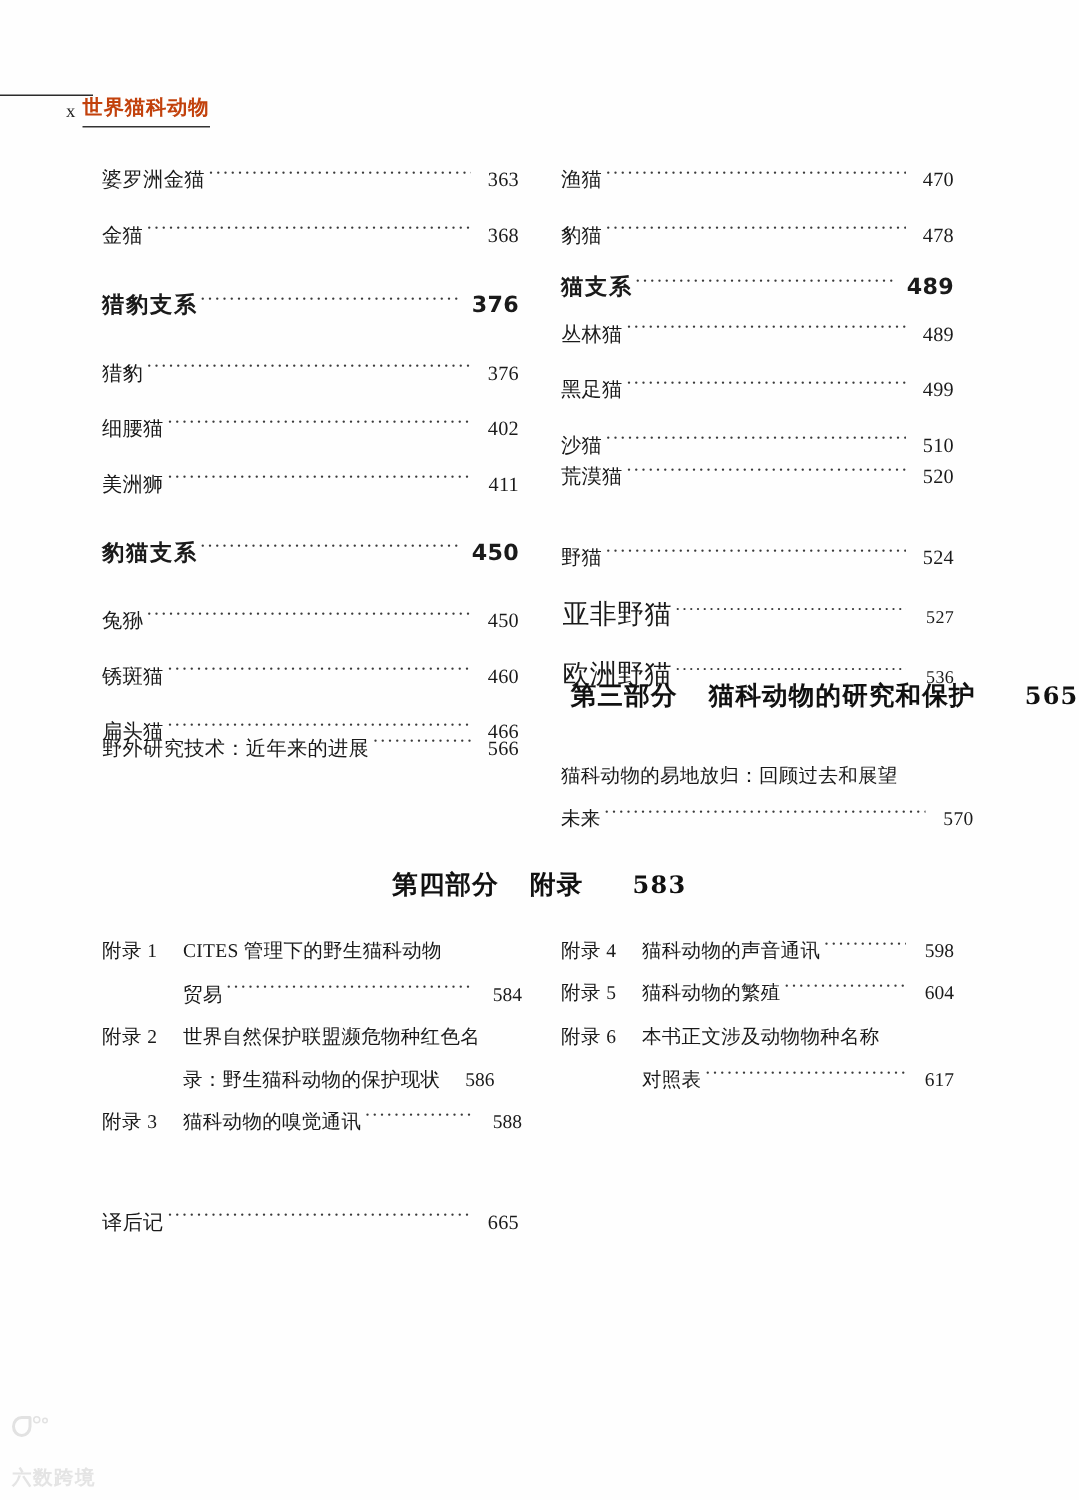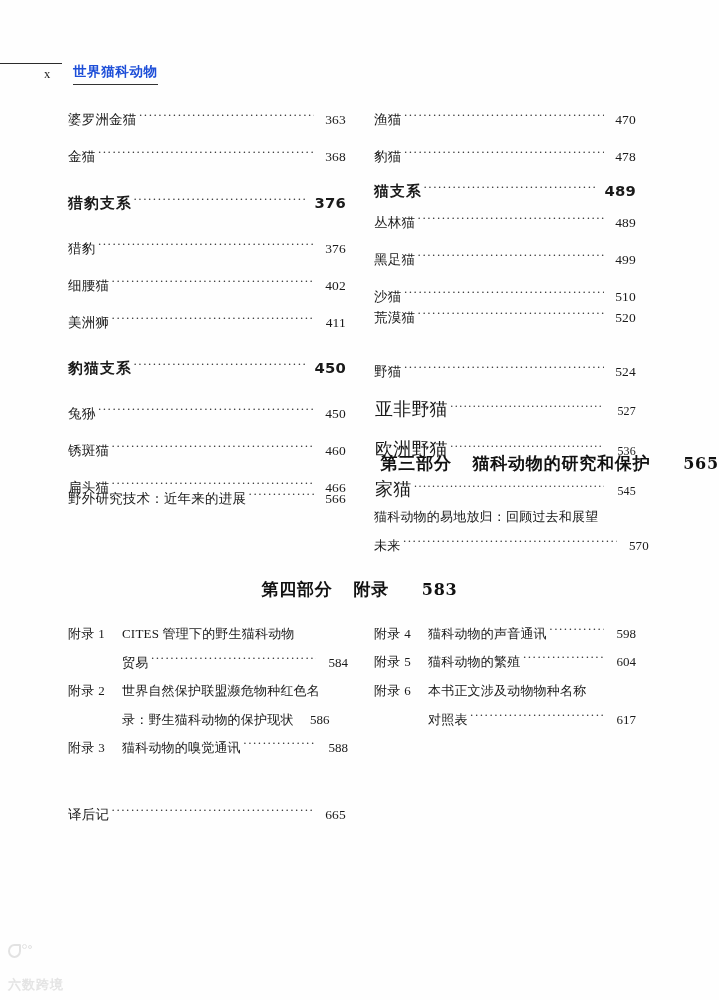--- a/index.html
+++ b/index.html
@@ -42,25 +42,25 @@
     position: absolute;
     left: 44px;
     top: 11px;
     font-size: 12.5px;
     font-family: "Liberation Serif", serif;
     color: #222;
     letter-spacing: 0.3px;
   }
   .runhead-title {
     position: absolute;
-    left: 73px;
+    left: 55px;
     top: 7px;
     font-size: 13.5px;
     font-weight: bold;
-    color: #1d4ed8;
+    color: #c2410c;
     padding-bottom: 3px;
     border-bottom: 1.2px solid #333;
     letter-spacing: 0.6px;
     font-family: "DejaVu Sans", "Liberation Sans", sans-serif;
   }
 
   
   .col-wrap {
     position: absolute;
     display: block;
@@ -366,25 +366,20 @@
       <span class="leader"></span>
       <span class="toc-page">527</span>
     </div>
 
     <div class="toc-row entry-sub" style="margin-top:16px;">
       <span class="toc-label">欧洲野猫</span>
       <span class="leader"></span>
       <span class="toc-page">536</span>
     </div>
 
-    <div class="toc-row entry-sub" style="margin-top:16px;">
-      <span class="toc-label">家猫</span>
-      <span class="leader"></span>
-      <span class="toc-page">545</span>
-    </div>
   </div>
 
   <div class="part-heading" style="top:452px;text-align:right;">
     <span class="ph-label">第三部分</span>
     <span class="ph-title">猫科动物的研究和保护</span>
     <span class="ph-page">565</span>
   </div>
 
   <div class="toc-row entry-normal" style="position:absolute; left:68px; top:487px; width:278px;">
     <span class="toc-label">野外研究技术：近年来的进展</span>

